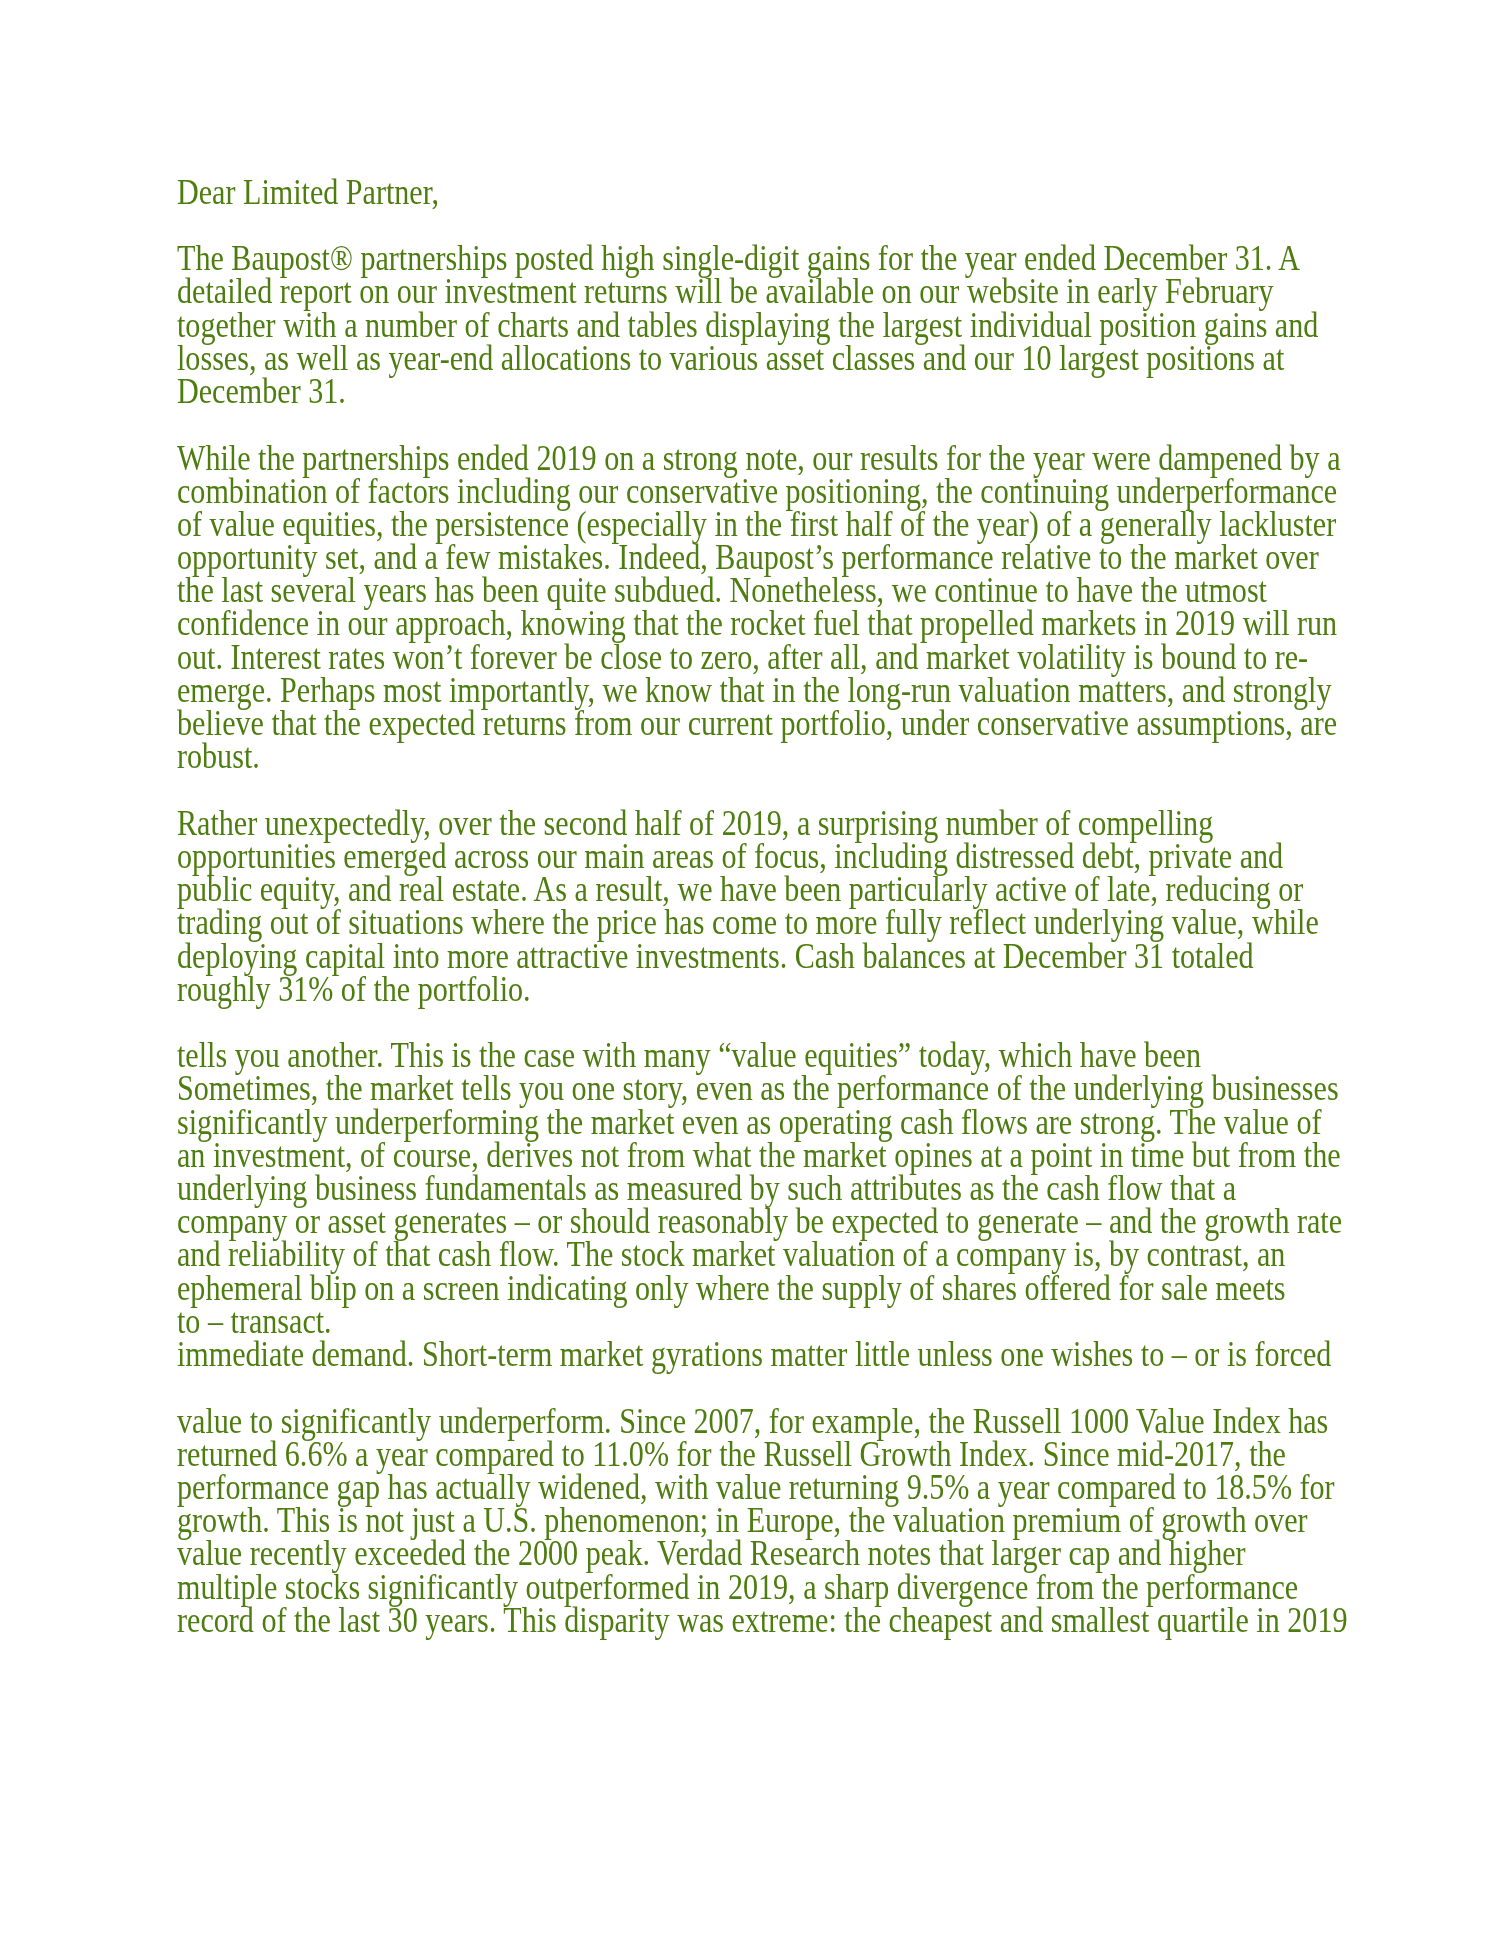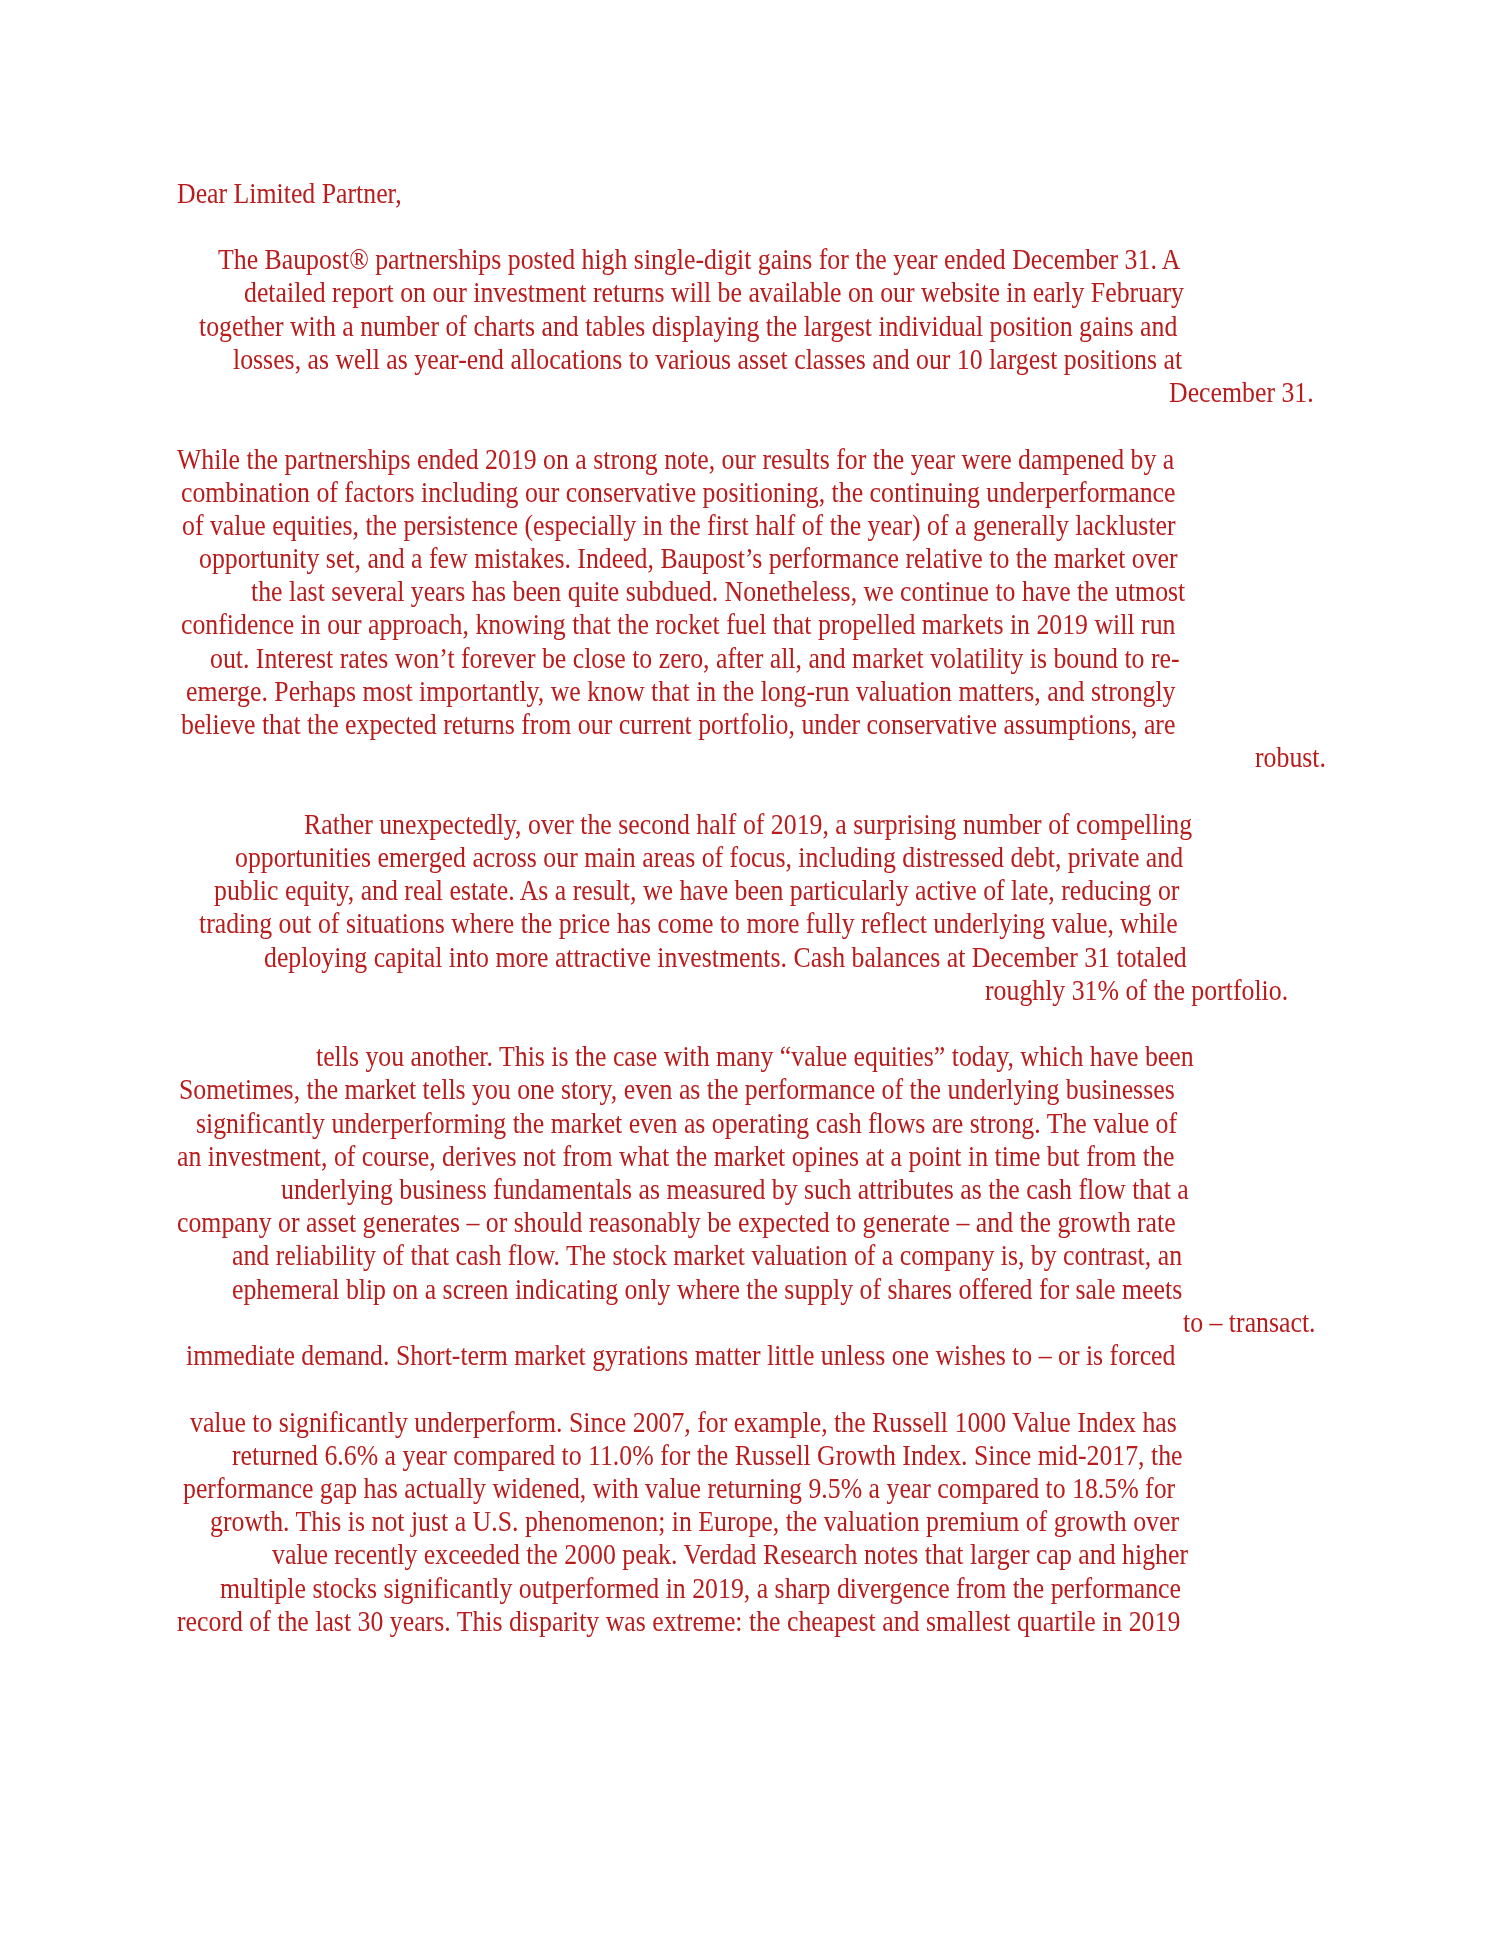--- a/index.html
+++ b/index.html
@@ -11,36 +11,35 @@
       width: 1500px;
       height: 1942px;
       position: relative;
       overflow: hidden;
     }
     .page {
       position: absolute;
       left: 177px;
       top: 176px;
       width: 1160px;
-      color: #b91c1c;
+      color: #4d7c0f;
       font-family: "Liberation Serif", "DejaVu Serif", serif;
-      font-size: 30px;
+      font-size: 35px;
       line-height: 33.2px;
     }
     .condensed {
       display: inline-block;
       transform-origin: left top;
       white-space: nowrap;
     }
     .salutation {
       margin: 0 0 33px 0;
     }
     .para {
       margin: 0 0 33.4px 0;
-      text-align: right;
     }
     .line {
       display: block;
       white-space: nowrap;
       height: 33.2px;
     }
   </style>
 </head>
 <body>
 

